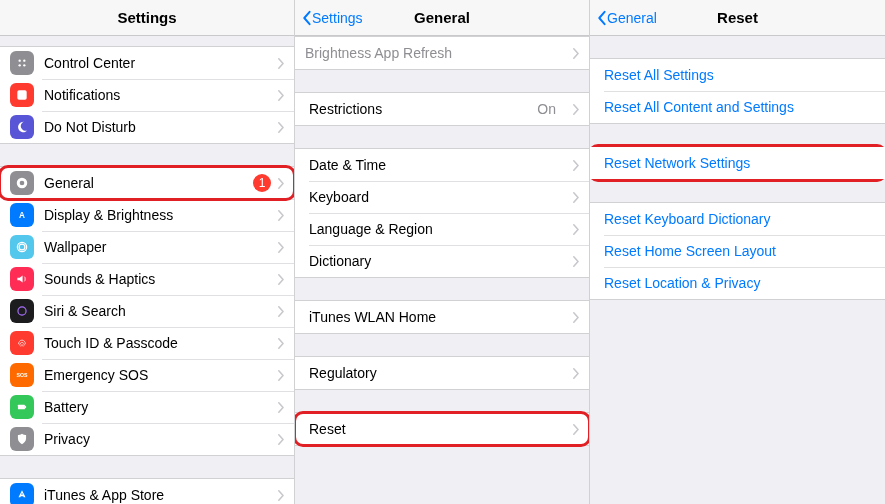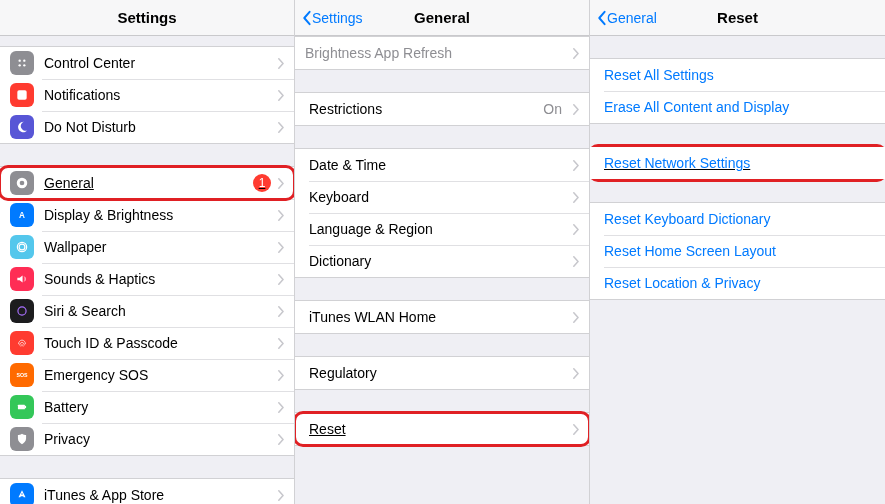--- a/index.html
+++ b/index.html
@@ -14,27 +14,27 @@
     .scroll { flex:1; overflow-y:hidden; background:#efeff4; }
     .gap { height:22px; background:#efeff4; }
     .gap-sm{ height:10px; background:#efeff4; }
     .group { background:#fff; border-top:1px solid #d1d1d4; border-bottom:1px solid #d1d1d4; }
     .row { display:flex; align-items:center; height:32px; padding:0 10px 0 10px; position:relative; background:#fff; }
     .row + .row::before { content:""; position:absolute; top:0; left:42px; right:0; height:1px; background:#e0e0e3; }
     .row.noicon + .row.noicon::before { left:14px; }
     .row .icon { width:24px; height:24px; border-radius:6px; display:flex; align-items:center; justify-content:center; margin-right:10px; flex-shrink:0; }
     .row .icon svg { width:14px; height:14px; display:block; }
     .row .label { flex:1; color:#000; font-size:14px; }
-    .row .value { color:#8e8e93; font-size:14px; margin-right:10px; }
+    .row .value { color:#8e8e93; font-size:14px; margin-right:16px; }
     .row .chev { color:#c7c7cc; }
     .row .chev svg{ width:7px; height:11px; display:block; }
     .row .badge { background:#ff3b30; color:#fff; border-radius:9px; min-width:18px; height:18px; font-size:12px; display:flex; align-items:center; justify-content:center; padding:0 5px; margin-right:6px; }
     .row.link .label { color:#007aff; }
     .row.cut .label { color:#8e8e93; }
-    .highlight { outline:3px solid #e02024; outline-offset:-1px; border-radius:8px; position:relative; z-index:2;text-decoration:underline; }
+    .highlight { outline:3px solid #e02024; outline-offset:-1px; border-radius:8px; position:relative; z-index:2; }
   </style>
 </head>
 <body>
 
 <div class="app">
 
   <div class="pane">
     <div class="nav">
       <div class="title">Settings</div>
     </div>
@@ -349,21 +349,21 @@
       </div>
       <div class="title">Reset</div>
     </div>
     <div class="scroll" id="pane3-list">
         <div class="gap"></div>
         <div class="group">
           <div class="row noicon link">
             <div class="label" style="padding-left:4px">Reset All Settings</div>
           </div>
           <div class="row noicon link">
-            <div class="label" style="padding-left:4px">Erase All Content and Display</div>
+            <div class="label" style="padding-left:4px">Reset All Content and Settings</div>
           </div>
         </div>
         <div class="gap"></div>
         <div class="group highlight">
           <div class="row noicon link">
             <div class="label" style="padding-left:4px">Reset Network Settings</div>
           </div>
         </div>
         <div class="gap"></div>
         <div class="group">

